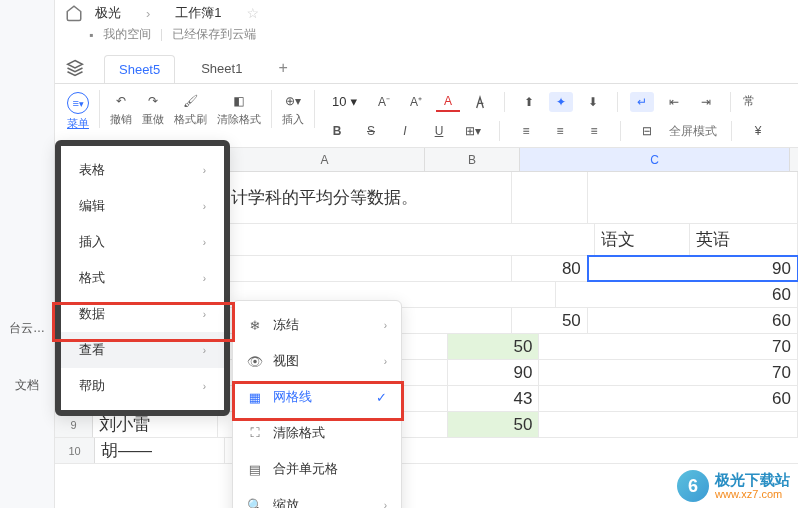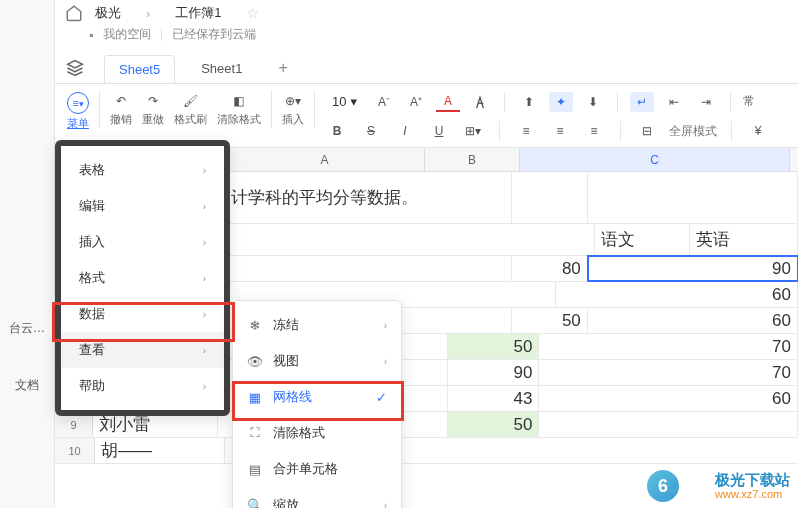--- a/index.html
+++ b/index.html
@@ -63,21 +63,21 @@
     .sub-menu { position: absolute; left: 232px; top: 300px; width: 170px; background: #fff; border: 1px solid #e0e0e0; border-radius: 6px; box-shadow: 0 4px 16px rgba(0,0,0,0.12); padding: 6px 0; z-index: 100; }
     .sub-item { padding: 9px 14px; font-size: 13px; color: #333; display: flex; align-items: center; gap: 10px; cursor: pointer; }
     .sub-item.checked { color: #3370ff; }
     .sub-item .check { margin-left: auto; color: #3370ff; }
     .sub-icon { width: 16px; height: 16px; display: flex; align-items: center; justify-content: center; color: #666; }
     .sub-icon.blue { color: #3370ff; }
     .red-box2 { position: absolute; left: 232px; top: 381px; width: 172px; height: 40px; border: 3px solid #e43b2f; z-index: 101; pointer-events: none; }
     
     .watermark { position: absolute; right: 8px; bottom: 6px; display: flex; align-items: center; gap: 6px; z-index: 200; }
     .wm-logo { width: 32px; height: 32px; border-radius: 50%; background: linear-gradient(135deg, #5bc0de, #3b9bd4); display: flex; align-items: center; justify-content: center; color: #fff; font-weight: bold; font-size: 18px; }
-    .wm-text { display: flex; flex-direction: column; line-height: 1.1; margin-left: 30px; }
+    .wm-text { display: flex; flex-direction: column; line-height: 1.1; }
     .wm-name { font-size: 15px; font-weight: bold; color: #2a8fc4; }
     .wm-url { font-size: 11px; color: #f48b1e; }
   </style>
 </head>
 <body>
 
 <div class="left-rail">
   <div class="left-rail-item">台云…</div>
   <div class="left-rail-item">文档</div>
 </div>

